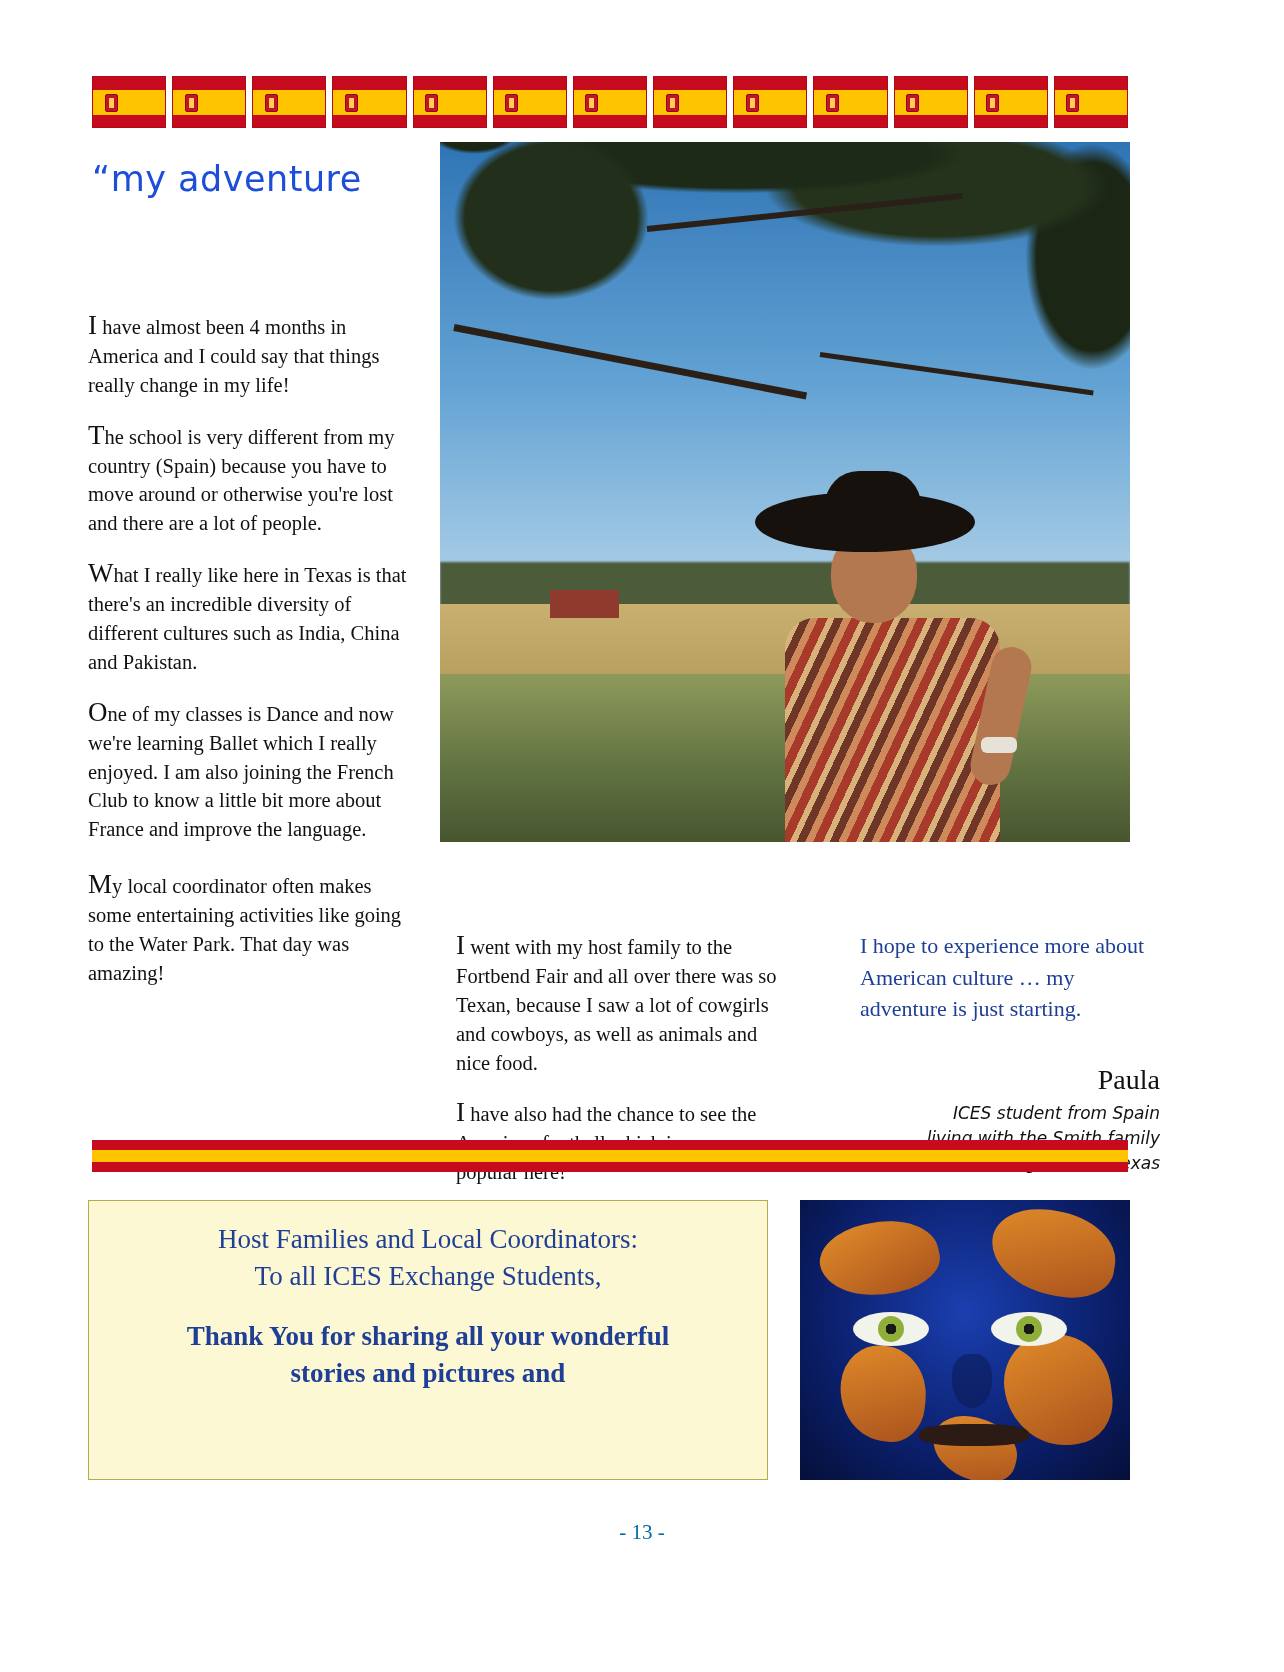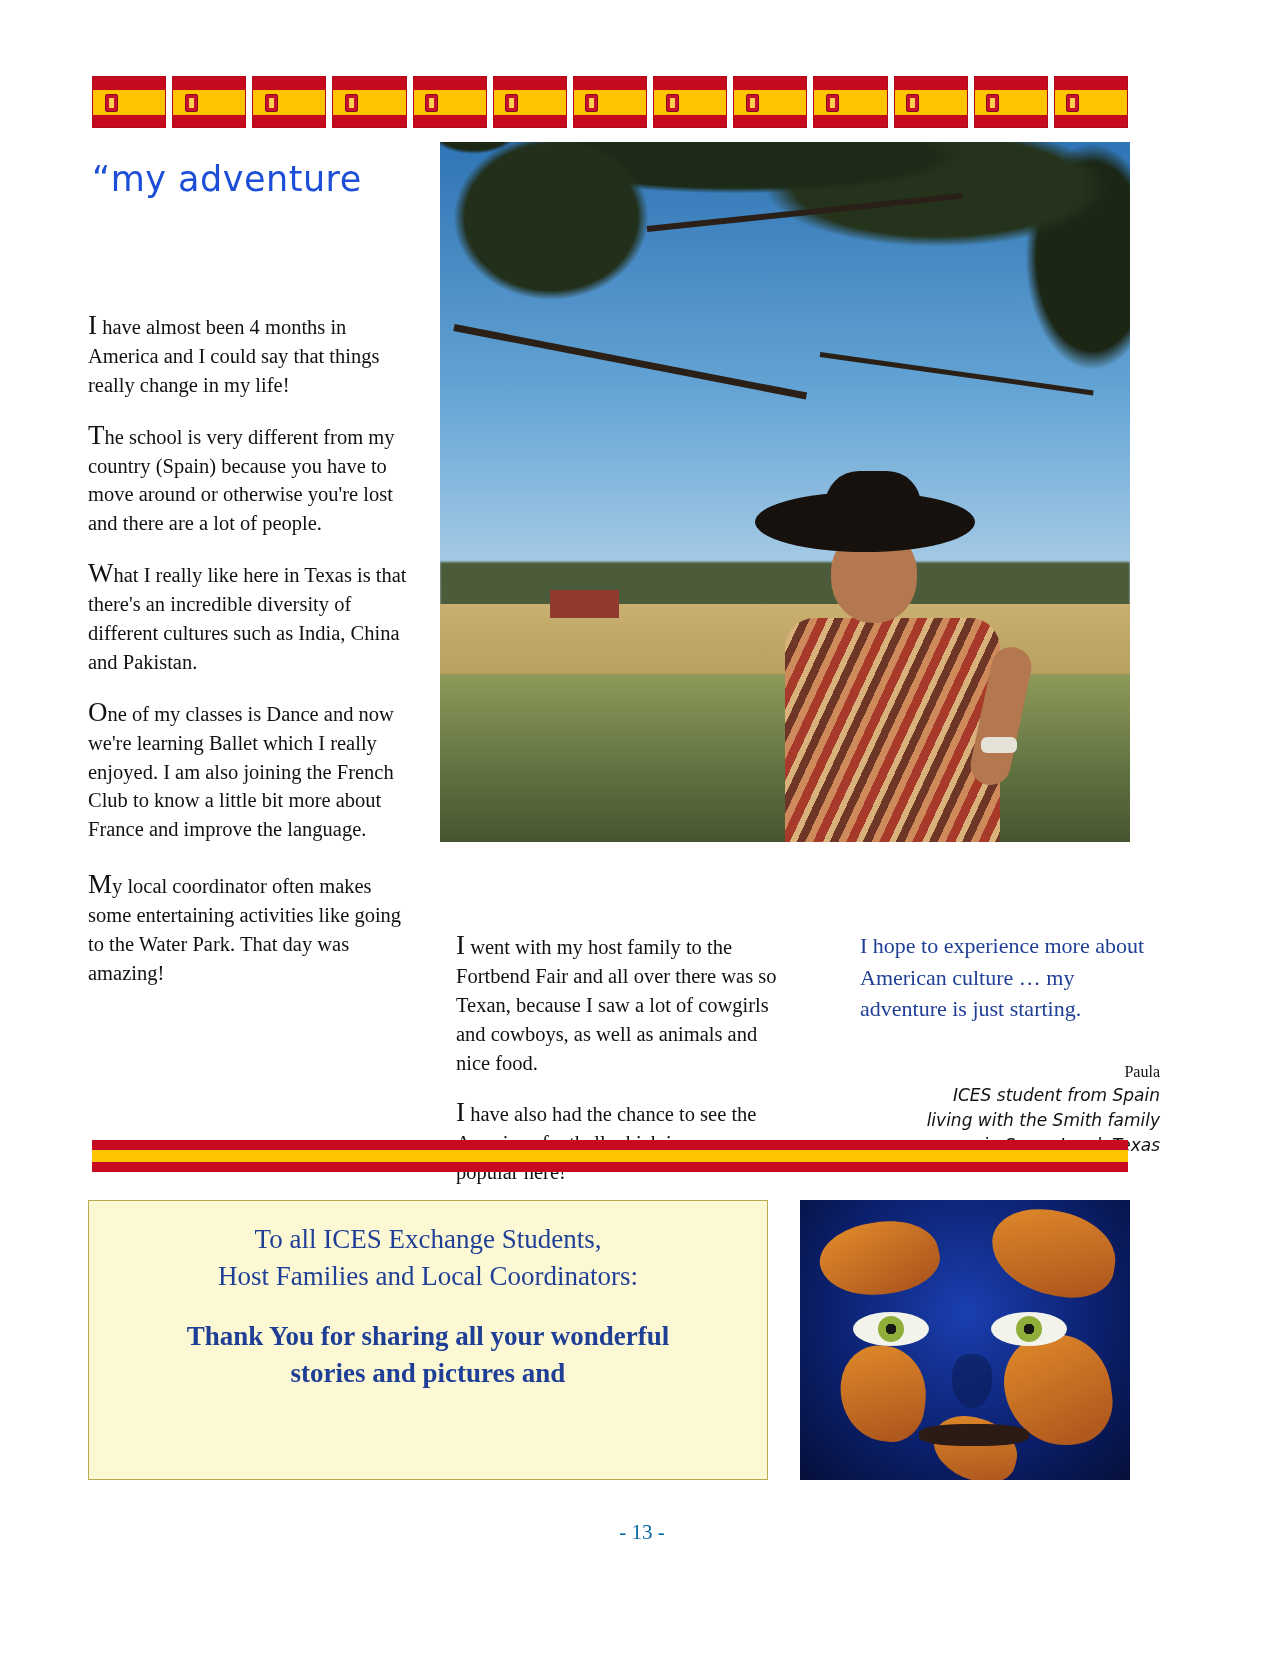--- a/index.html
+++ b/index.html
@@ -270,21 +270,21 @@
     width: 320px;
     text-align: right;
     font-family: "DejaVu Sans", sans-serif;
     font-size: 17px;
     line-height: 1.46;
     color: #111;
   }
   .signature .name {
     font-style: normal;
     font-family: "Liberation Serif", serif;
-    font-size: 16px;
+    font-size: 28px;
   }
   .signature .meta { font-style: italic; }
 
   
   .divider {
     position: absolute;
     left: 92px;
     top: 1140px;
     width: 1036px;
     height: 32px;
@@ -501,22 +501,22 @@
     <div class="meta">in Sugar Land, Texas</div>
   </div>
 
   <div class="divider">
     <div class="red-top"></div>
     <div class="yellow"></div>
     <div class="red-bot"></div>
   </div>
 
   <div class="thanks-box">
+    <div class="line-a">Host Families and Local Coordinators:</div>
     <div class="line-a">To all ICES Exchange Students,</div>
-    <div class="line-a">Host Families and Local Coordinators:</div>
     <div class="line-b">Thank You for sharing all your wonderful</div>
     <div class="line-b" style="margin-top:0">stories and pictures and</div>
   </div>
 
   <div class="photo-face">
     <div class="bg"></div>
     <div class="cont c1"></div>
     <div class="cont c2"></div>
     <div class="cont c3"></div>
     <div class="cont c4"></div>

